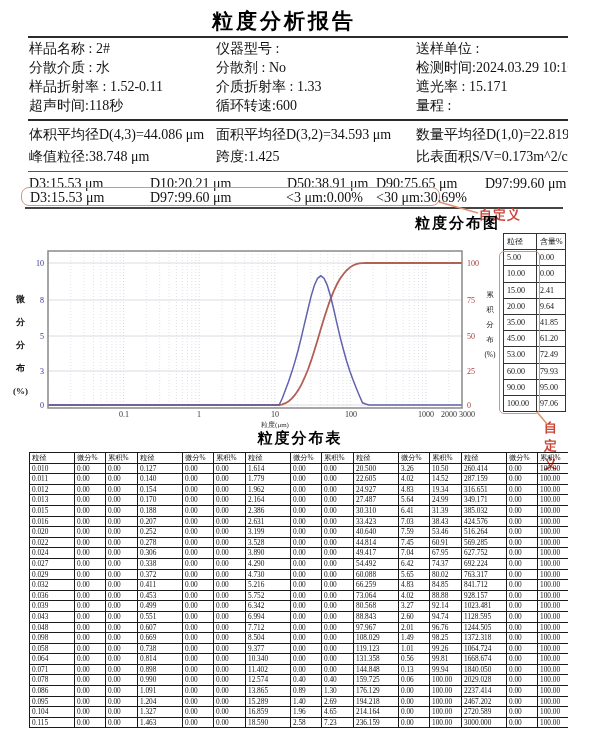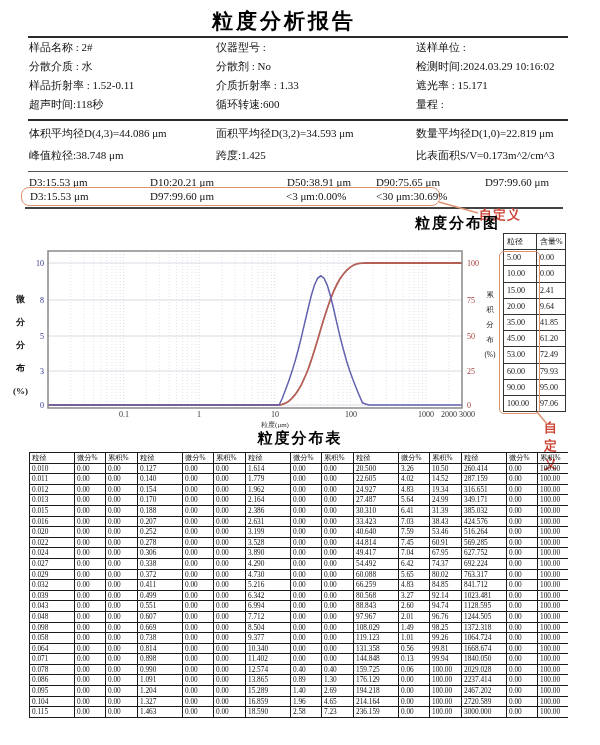--- a/index.html
+++ b/index.html
@@ -1,18 +1,18 @@
 <!DOCTYPE html>
 <html><head>
 <meta charset="utf-8">
 <style>
   html,body{margin:0;padding:0;background:#fff;}
   .page{position:relative;width:568px;height:745px;background:#ffffff;overflow:hidden;
         font-family:"Liberation Serif","DejaVu Serif",serif;color:#111;}
-  .txt{position:absolute;font-size:11px;white-space:nowrap;}
+  .txt{position:absolute;font-size:14px;white-space:nowrap;}
   .rule{position:absolute;background:#2b2b2b;}
   .report-title{position:absolute;left:0;top:7px;width:100%;text-align:center;
         font-size:21px;font-weight:bold;letter-spacing:3px;color:#000;}
   .section-title{position:absolute;font-size:15px;font-weight:bold;letter-spacing:2px;color:#000;}
   .annot{position:absolute;font-size:13px;font-weight:bold;color:#cb4335;letter-spacing:1px;}
   .obox{position:absolute;border:1.5px solid #dd9372;background:transparent;}
   
   .side-table{position:absolute;left:503px;top:233px;border-collapse:collapse;table-layout:fixed;}
   .side-table th,.side-table td{border:1px solid #333;font-size:8px;font-weight:normal;
         height:15.2px;line-height:15.2px;padding:0 0 0 3px;text-align:left;white-space:nowrap;overflow:hidden;}
@@ -459,20 +459,37 @@
           <td>0.00</td>
           <td>0.00</td>
           <td>66.259</td>
           <td>4.83</td>
           <td>84.85</td>
           <td>841.712</td>
           <td>0.00</td>
           <td>100.00</td>
         </tr>
         <tr>
+          <td>0.036</td>
+          <td>0.00</td>
+          <td>0.00</td>
+          <td>0.453</td>
+          <td>0.00</td>
+          <td>0.00</td>
+          <td>5.752</td>
+          <td>0.00</td>
+          <td>0.00</td>
+          <td>73.064</td>
+          <td>4.02</td>
+          <td>88.88</td>
+          <td>928.157</td>
+          <td>0.00</td>
+          <td>100.00</td>
+        </tr>
+        <tr>
           <td>0.039</td>
           <td>0.00</td>
           <td>0.00</td>
           <td>0.499</td>
           <td>0.00</td>
           <td>0.00</td>
           <td>6.342</td>
           <td>0.00</td>
           <td>0.00</td>
           <td>80.568</td>

